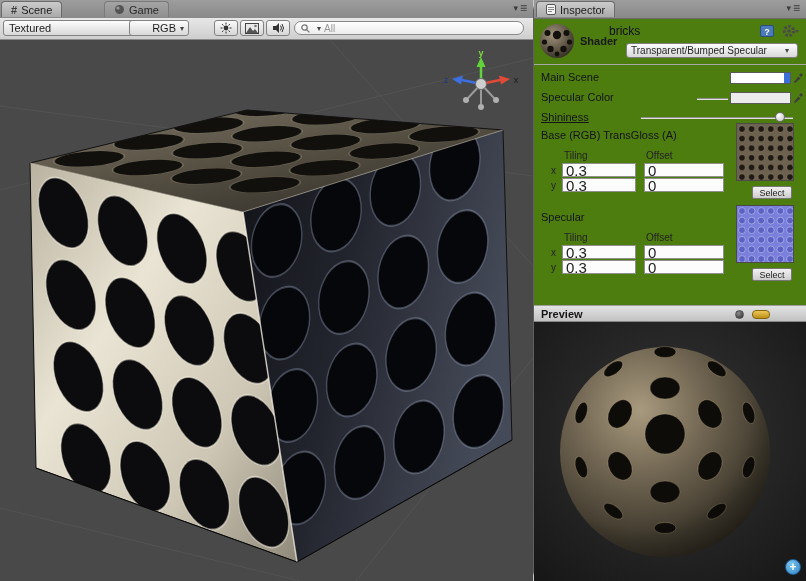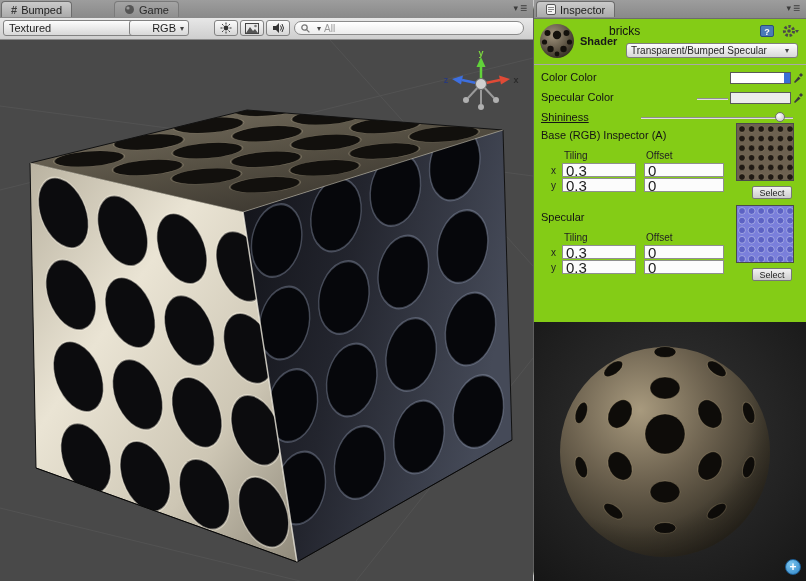--- a/index.html
+++ b/index.html
@@ -26,21 +26,21 @@
   .tbtn{position:absolute;top:2px;width:24px;height:16px;background:linear-gradient(#fbfbfb,#d6d6d6);
         border:1px solid #828282;border-radius:3px;display:flex;align-items:center;justify-content:center;box-sizing:border-box;}
   .searchbox{position:absolute;top:3px;left:294px;width:230px;height:14px;border-radius:8px;
              background:linear-gradient(#ffffff,#ececec);border:1px solid #8b8b8b;display:flex;align-items:center;
              padding:0 6px;gap:3px;box-sizing:border-box;}
   .search-filter{font-size:10px;color:#9a9a9a;}
   .viewport{position:absolute;top:40px;left:0;width:533px;height:541px;background:#494949;overflow:hidden;}
   .gizmo{position:absolute;top:8px;right:10px;width:84px;height:70px;}
   .gz{font:bold 9px "Liberation Sans",sans-serif;}
   
-  .inspector{position:absolute;top:0;left:533px;width:273px;height:581px;background:#84cc16;
+  .inspector{position:absolute;top:0;left:533px;width:273px;height:581px;background:#4d7c0f;
              border-left:1px solid #5f5f5f;box-sizing:border-box;border-radius:10px;}
   .mat-header{position:absolute;top:18px;left:0;width:100%;height:46px;border-bottom:1px solid #a8a8a8;}
   .mat-name{position:absolute;left:46px;top:6px;font-size:12px;color:#111;padding-left:29px;}
   .shader-label{position:absolute;left:46px;top:17px;font-size:11px;color:#191919;font-weight:bold;}
   .shdd{position:absolute;left:92px;top:25px;width:172px;height:15px;display:flex;align-items:center;justify-content:space-between;
         background:linear-gradient(#fdfdfd,#d8d8d8);border:1px solid #7f7f7f;border-radius:3px;font-size:10px;color:#1f1f1f;
         padding:0 8px 0 4px;box-sizing:border-box;white-space:nowrap;overflow:hidden;}
   .ilabel{position:absolute;left:7px;font-size:11px;color:#141414;white-space:nowrap;}
   .sublabel{position:absolute;font-size:10px;color:#232323;}
   .swatch{position:absolute;left:196px;width:61px;height:12px;border:1px solid #5a5a5a;box-sizing:border-box;display:flex;}
@@ -71,23 +71,23 @@
 </style>
 </head>
 <body>
 
 <div class="app">
 
   <div class="scene-pane">
     <div class="tabbar">
       <div class="tab active" style="left:1px;">
         <span style="color:#3c3c3c;font-size:11px;font-weight:bold;">#</span>
-        <span>Bumped</span>
-      </div>
-      <div class="tab inactive" style="left:114px;">
+        <span>Scene</span>
+      </div>
+      <div class="tab inactive" style="left:104px;">
         <span>
           <svg width="11" height="11" class="ticon">
               <circle cx="5.5" cy="5.5" r="4.5" fill="#555"></circle>
               <circle cx="4" cy="4" r="1.6" fill="#9a9a9a"></circle>
             </svg>
         </span>
         <span>Game</span>
       </div>
       <div class="pane-menu">
         <span>▾</span>
@@ -297,21 +297,21 @@
         <rect x="0.5" y="1.5" width="13" height="11" rx="1.5" fill="#4a7ab8" stroke="#2c4d7d"></rect>
         <text x="7" y="10.5" text-anchor="middle" font-size="9" font-weight="bold" fill="#fff">?</text>
       </svg>
       <svg style="position:absolute;left:248px;top:6px;" width="18" height="14">
         <circle cx="7" cy="7" r="4.6" fill="none" stroke="#4a4a4a" stroke-width="3" stroke-dasharray="2.4 1.7"></circle>
         <circle cx="7" cy="7" r="1.8" fill="#4a4a4a"></circle>
         <polygon points="13,6 17,6 15,9" fill="#4a4a4a"></polygon>
       </svg>
     </div>
 
-    <div class="ilabel" style="top:71px;">Color Color</div>
+    <div class="ilabel" style="top:71px;">Main Scene</div>
     <div class="swatch" style="top:72px;">
       <div class="fillpart" style="background:#ffffff;"></div>
       <div class="bluetag"></div>
     </div>
     <svg class="dropper" style="top:71px;">
       <path d="M2 12 L1 11 L5.5 5.5 L7.5 7.5 L2 12 Z" fill="#3c3c3c"></path>
       <path d="M6 4 L8 2 L10 4 L8 6 Z" fill="#3c3c3c"></path>
     </svg>
 
     <div class="ilabel" style="top:91px;">Specular Color</div>
@@ -321,21 +321,21 @@
     </div>
     <svg class="dropper" style="top:91px;">
       <path d="M2 12 L1 11 L5.5 5.5 L7.5 7.5 L2 12 Z" fill="#3c3c3c"></path>
       <path d="M6 4 L8 2 L10 4 L8 6 Z" fill="#3c3c3c"></path>
     </svg>
 
     <div class="ilabel" style="top:111px;text-decoration:underline;">Shininess</div>
     <div class="slider-track" style="left:107px;top:117px;width:152px;"></div>
     <div class="slider-thumb" style="left:241px;top:112px;"></div>
 
-    <div class="ilabel" style="top:129px;">Base (RGB) Inspector (A)</div>
+    <div class="ilabel" style="top:129px;">Base (RGB) TransGloss (A)</div>
     <div class="thumb" style="top:123px;">
       <svg width="56" height="56" class="ticon">
         <rect width="56" height="56" fill="#6d6150"></rect>
         <g fill="#1f1913" stroke="rgba(215,195,160,0.3)" stroke-width="0.7">
           <circle cx="5" cy="5" r="3.1"></circle>
             <circle cx="14.6" cy="5" r="3.1"></circle>
             <circle cx="24.2" cy="5" r="3.1"></circle>
             <circle cx="33.8" cy="5" r="3.1"></circle>
             <circle cx="43.4" cy="5" r="3.1"></circle>
             <circle cx="53" cy="5" r="3.1"></circle>
@@ -429,20 +429,25 @@
     <div class="selbtn" style="top:268px;">Select</div>
     <div class="sublabel" style="left:30px;top:232px;">Tiling</div>
     <div class="sublabel" style="left:112px;top:232px;">Offset</div>
     <div class="sublabel" style="left:17px;top:247px;">x</div>
     <input class="nfield" style="left: 28px; top: 245px; width: 74px;" value="0.3">
     <input class="nfield" style="left: 110px; top: 245px; width: 80px;" value="0">
     <div class="sublabel" style="left:17px;top:262px;">y</div>
     <input class="nfield" style="left: 28px; top: 260px; width: 74px;" value="0.3">
     <input class="nfield" style="left: 110px; top: 260px; width: 80px;" value="0">
 
+    <div class="preview-header">
+      <div class="preview-title">Preview</div>
+      <div class="ph-sphere"></div>
+      <div class="ph-light"></div>
+    </div>
     <div class="preview-view">
       <svg width="273" height="259">
         <defs>
           <radialGradient id="pSph" cx="0.38" cy="0.3" r="0.95">
             <stop offset="0" stop-color="#a89a7e"></stop>
               <stop offset="0.35" stop-color="#6e6350"></stop>
             <stop offset="0.65" stop-color="#3e382c"></stop>
               <stop offset="1" stop-color="#15120d"></stop>
           </radialGradient>
           <radialGradient id="pShade" cx="0.36" cy="0.3" r="1">

